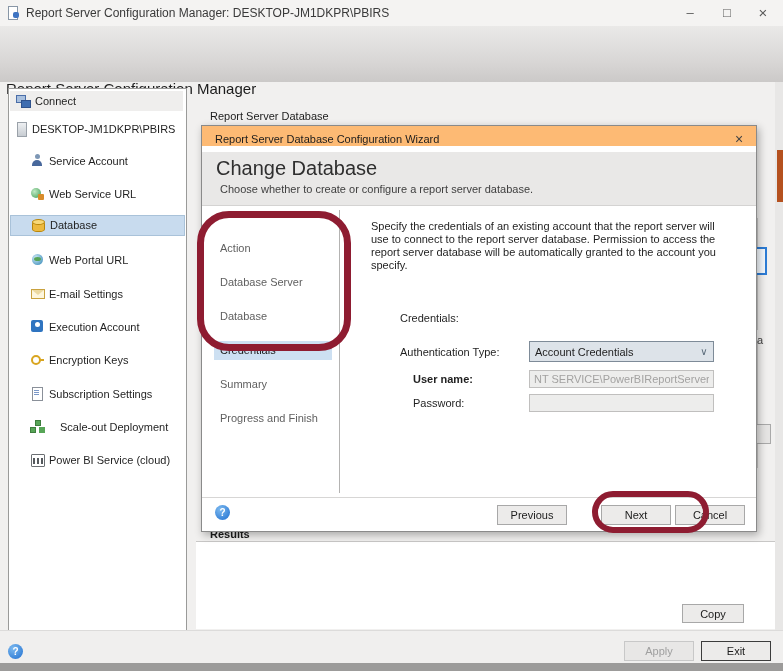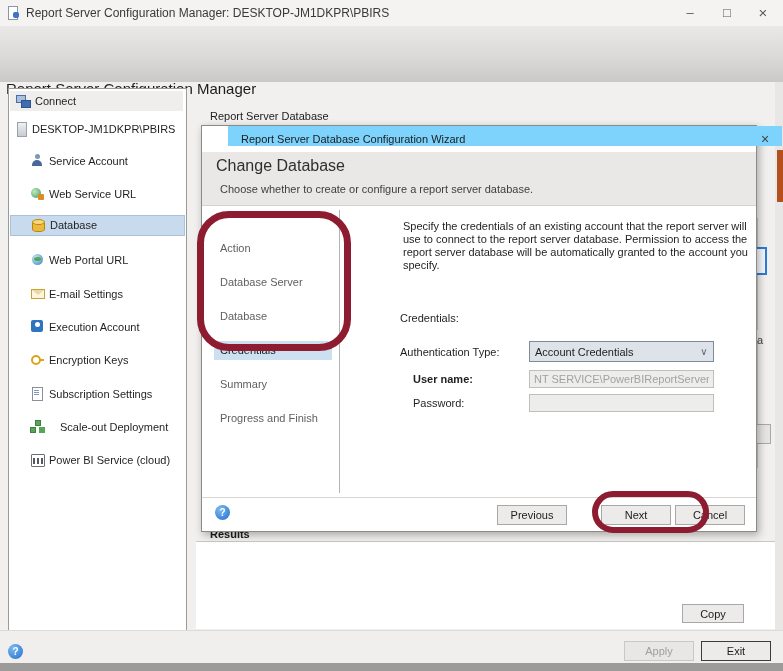--- a/index.html
+++ b/index.html
@@ -73,31 +73,31 @@
   .btn-default{border-color:#3c3c3c;}
   .btn-disabled{color:#9f9f9f;border-color:#c8c8c8;background:#e8e7e6;}
 
   
   .bottombar{left:0;top:630px;width:783px;height:33px;background:#f0efee;border-top:1px solid #dcdbda;}
   .bottomstrip{left:0;top:663px;width:783px;height:8px;background:#9c9b9a;border-bottom:2px solid #6f6e6d;}
 
   
   .dialog{left:201px;top:125px;width:554px;height:405px;background:#fff;border:1px solid #8a8a8a;
           box-shadow:2px 3px 8px rgba(0,0,0,.3);z-index:10;}
-  .dlg-titlebar{left:0;top:0;width:100%;height:20px;background:#7dd3fc;margin-left:26px;}
+  .dlg-titlebar{left:0;top:0;width:100%;height:20px;background:#fdba74;}
   .dlg-title{left:13px;top:0;height:26px;line-height:26px;font-size:11px;color:#1c1c1c;white-space:nowrap;}
   .dlg-close{right:2px;top:0;width:30px;height:26px;line-height:26px;text-align:center;color:#444;font-size:14px;}
   .dlg-header{left:0;top:26px;width:100%;height:54px;background:#e9e8e7;border-bottom:1px solid #d4d3d2;box-sizing:border-box;}
-  .dlg-heading{left:14px;top:5px;font-size:16px;color:#2f2f2f;}
+  .dlg-heading{left:14px;top:5px;font-size:20px;color:#2f2f2f;}
   .dlg-subheading{left:18px;top:31px;font-size:11px;color:#3e3e3e;}
   .steps{left:12px;top:98px;width:118px;}
   .step{height:19px;line-height:19px;padding-left:6px;color:#5f5f5f;white-space:nowrap;margin-top:15px;}
   .step-sel{background:#cde0f2;color:#1b1b1b;}
   .v-sep{left:137px;top:84px;width:1px;height:283px;background:#b4b3b2;}
-  .dlg-desc{left:201px;top:94px;width:360px;line-height:13px;color:#1f1f1f;}
+  .dlg-desc{left:169px;top:94px;width:360px;line-height:13px;color:#1f1f1f;}
   .form-lbl{color:#1f1f1f;white-space:nowrap;}
   .combo{left:327px;top:215px;width:185px;height:21px;background:#dde3e9;border:1px solid #7e8b98;
          box-sizing:border-box;display:flex;align-items:center;}
   .combo-text{flex:1;padding-left:5px;color:#1e1e1e;white-space:nowrap;overflow:hidden;}
   .combo-chev{width:18px;text-align:center;color:#5a6b7a;font-size:10px;}
   .tbox{position:absolute;width:185px;height:18px;background:#ededec;border:1px solid #c0bfbe;
         box-sizing:border-box;font-family:"Liberation Sans",sans-serif;font-size:11px;color:#a3a2a1;padding:0 4px;}
   .dlg-footline{left:0;top:371px;width:100%;height:1px;background:#d7d6d5;}
 
   

